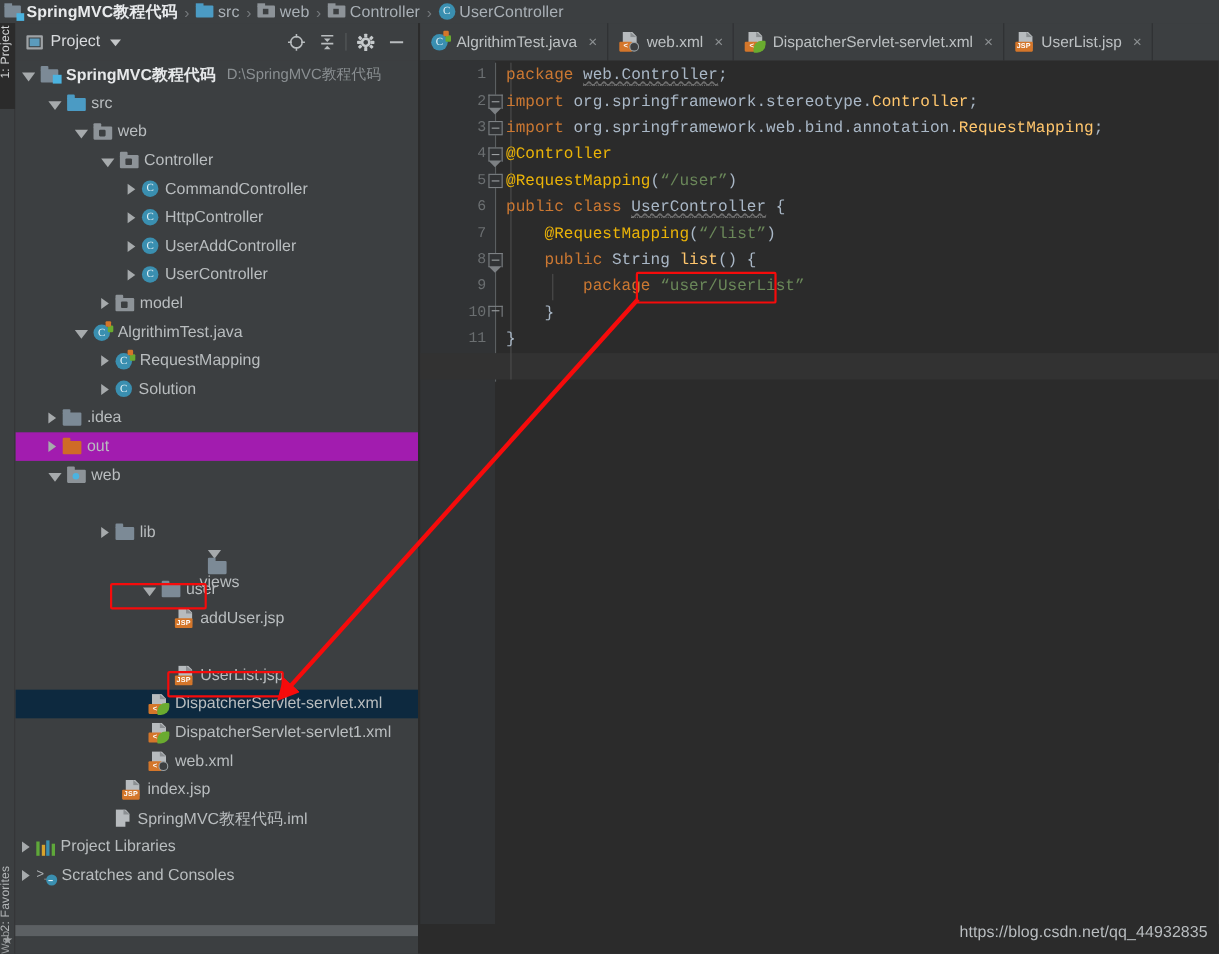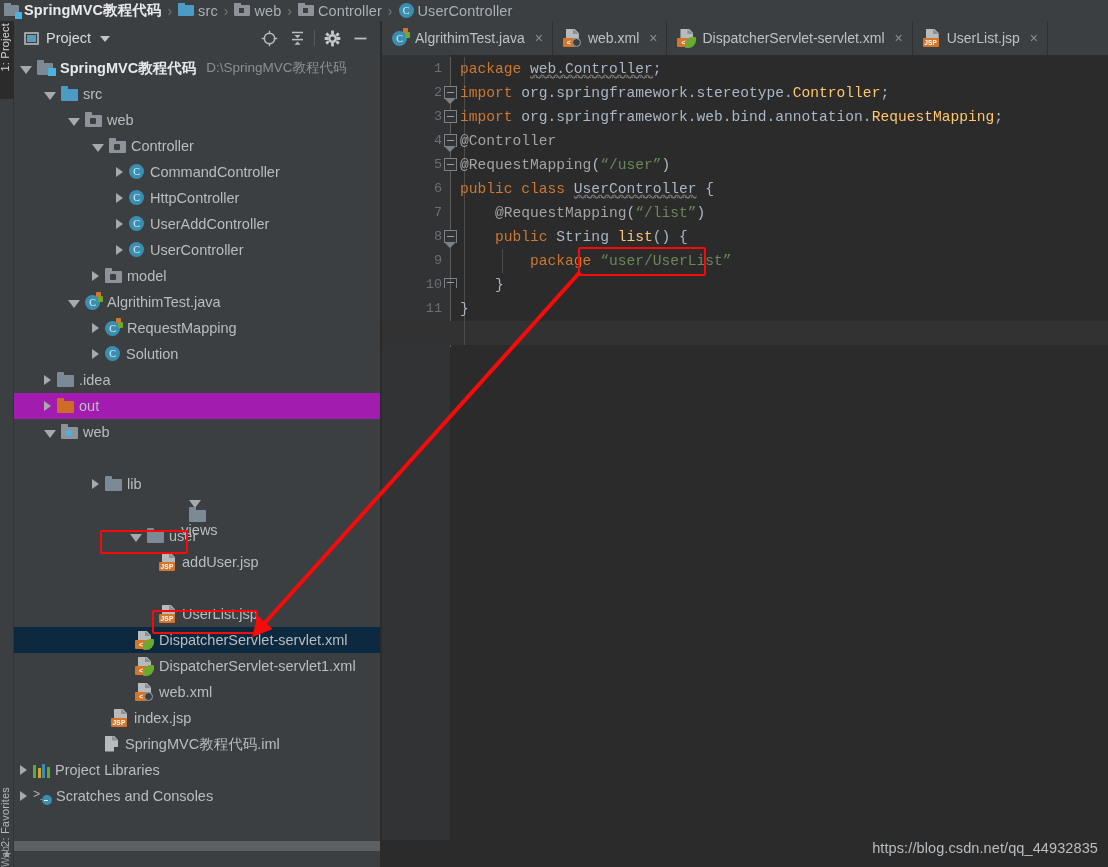--- a/index.html
+++ b/index.html
@@ -167,21 +167,21 @@
 
   #code {
     position: absolute; left: 68px; top: 0; right: 0; height: 812px;
   }
   .cline {
     position: absolute; left: 10px; height: 24px; line-height: 24px;
     font-family: "Liberation Mono", monospace; font-size: 14.6px;
     white-space: pre; color: #a9b7c6;
   }
   .kw { color: #cc7832; }
-  .ann { color: #a3a3a3; }
+  .ann { color: #eab308; }
   .str { color: #6a8759; }
   .cls { color: #ffc66d; }
   .id  { color: #a9b7c6; }
   .mth { color: #ffc66d; }
   .wavy { border-bottom: 1px dotted #808080; }
   #indent-guide { position:absolute; width:1px; background:#4a4a4a; }
 
   
   #watermark {
     position: absolute; right: 10px; bottom: 11px;

